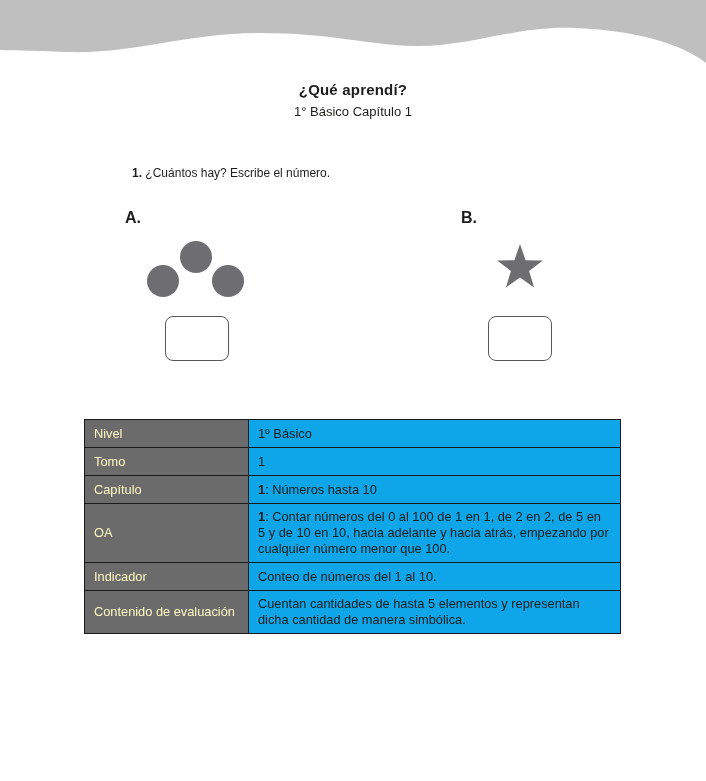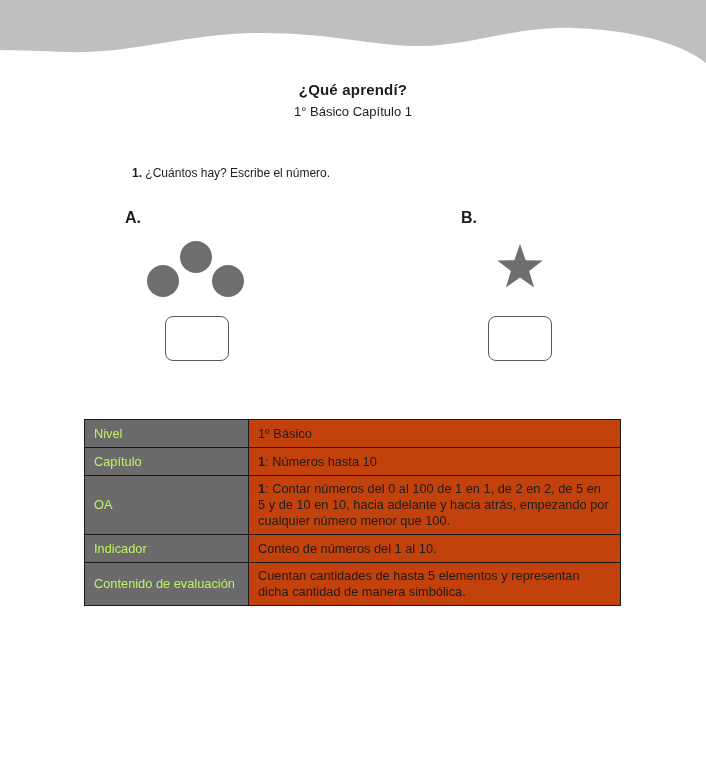--- a/index.html
+++ b/index.html
@@ -90,24 +90,24 @@
   }
   table.info th, table.info td {
     border: 1px solid #1a1a1a;
     padding: 5px 9px;
     vertical-align: middle;
     text-align: left;
   }
   table.info th {
     width: 164px;
     background: #6b6b6b;
-    color: #bef264;
+    color: #fef9c3;
     font-weight: normal;
   }
-  table.info td { background: #c2410c; }
+  table.info td { background: #0ea5e9; }
   table.info .b { font-weight: bold; }
   tr.h1line th, tr.h1line td { height: 28px; }
 </style>
 </head>
 <body>
 
 <div class="page">
 
   <svg class="wave-header" viewBox="0 0 706 70" preserveAspectRatio="none" aria-hidden="true">
     <path fill="#bfbfbf" d="M0,0 H706 V63
@@ -142,20 +142,24 @@
   </div>
   <div class="answer-box box-b"></div>
 
   <table class="info">
     <tbody>
       <tr class="h1line">
         <th>Nivel</th>
         <td><span class="b"></span><span>1º Básico</span></td>
       </tr>
       <tr class="h1line">
+        <th>Tomo</th>
+        <td><span class="b"></span><span>1</span></td>
+      </tr>
+      <tr class="h1line">
         <th>Capítulo</th>
         <td><span class="b">1</span><span>: Números hasta 10</span></td>
       </tr>
       <tr>
         <th>OA</th>
         <td><span class="b">1</span><span>: Contar números del 0 al 100 de 1 en 1, de 2 en 2, de 5 en 5 y de 10 en 10, hacia adelante y hacia atrás, empezando por cualquier número menor que 100.</span></td>
       </tr>
       <tr class="h1line">
         <th>Indicador</th>
         <td><span class="b"></span><span>Conteo de números del 1 al 10.</span></td>

